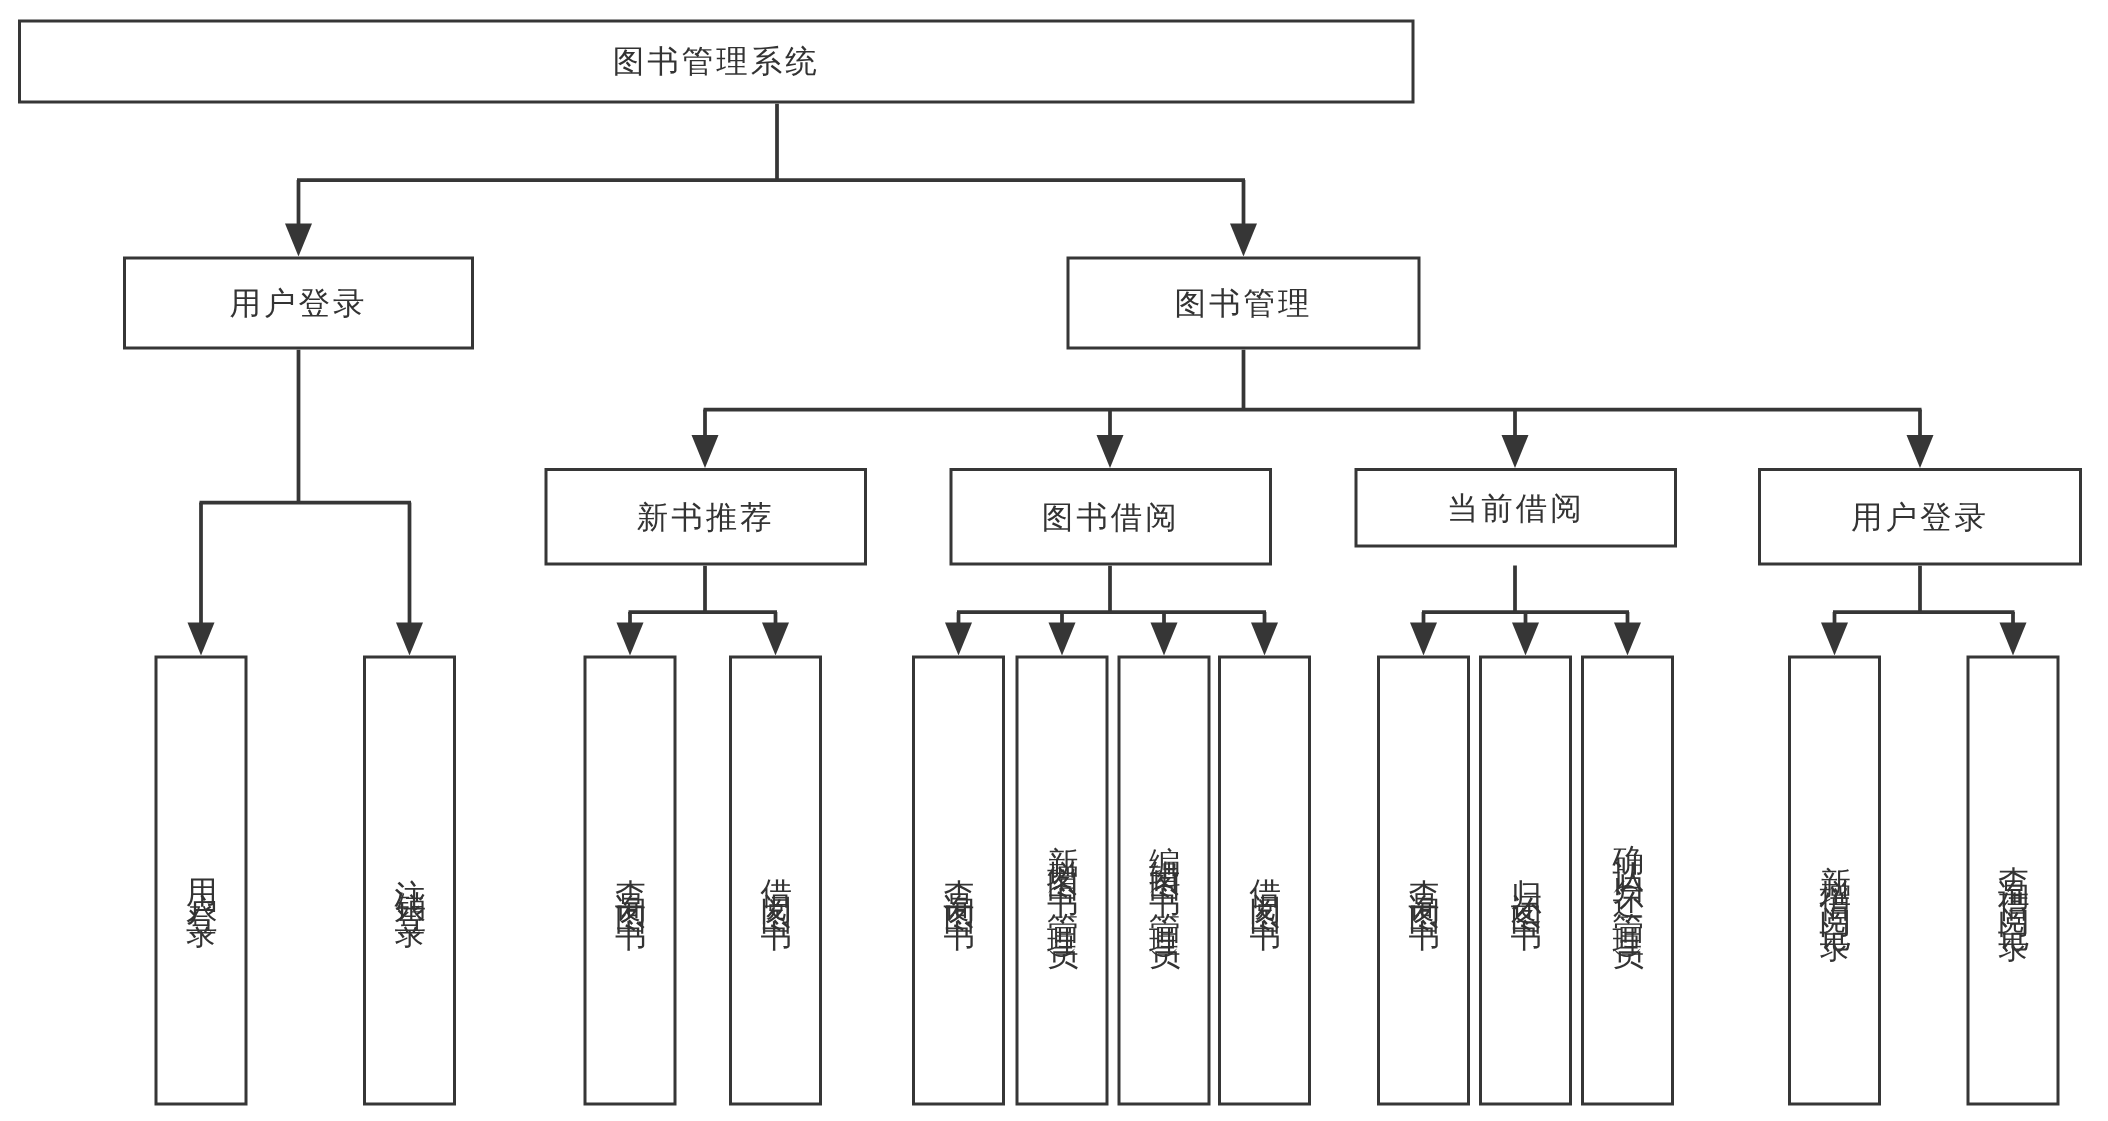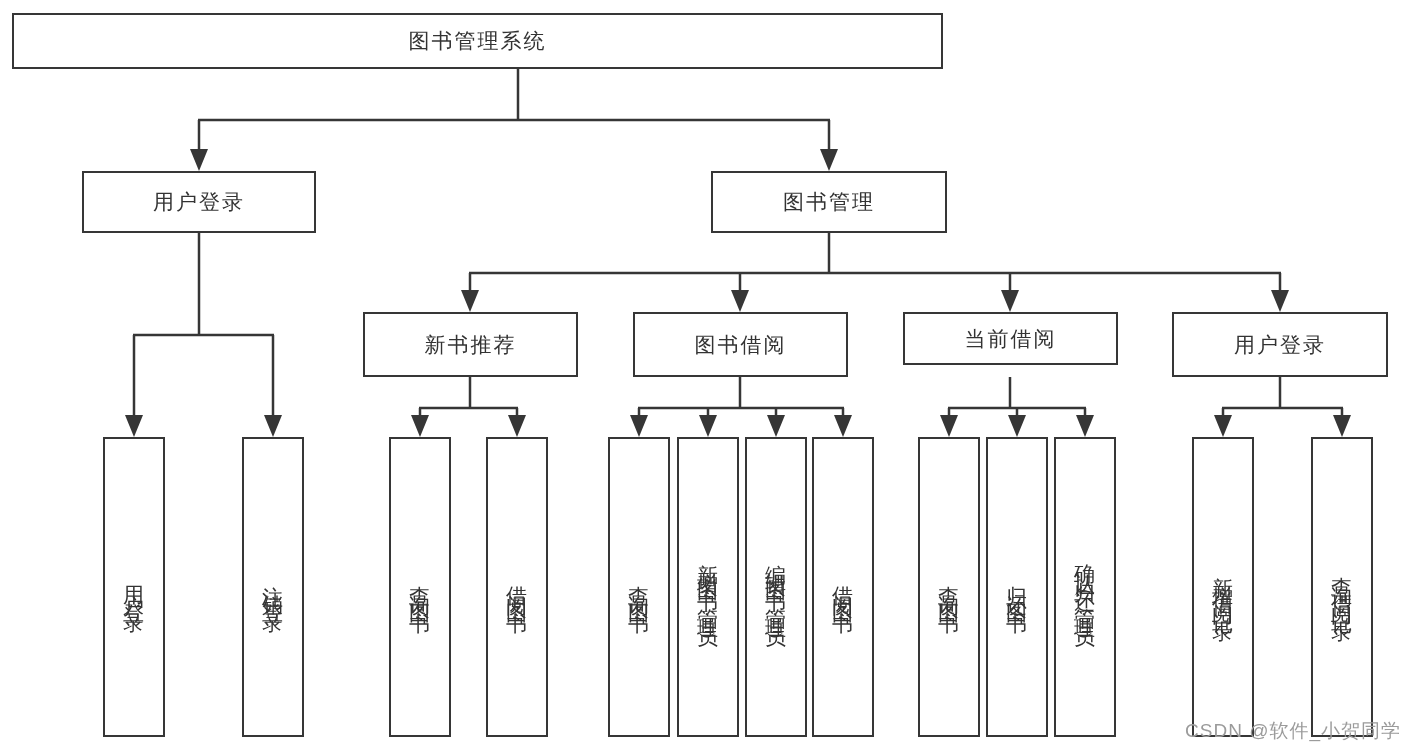--- a/index.html
+++ b/index.html
@@ -187,15 +187,14 @@
     <span class="label">确认归还（管理员）</span>
   </div>
 
   <div class="vnode" style="left:1192px; top:437px; width:62px; height:300px;">
     <span class="label">新增借阅记录</span>
   </div>
   <div class="vnode" style="left:1311px; top:437px; width:62px; height:300px;">
     <span class="label">查询借阅记录</span>
   </div>
 
-  <div id="watermark">CSDN @软件_小贺同学</div>
 
 </div>
 
 </body></html>

